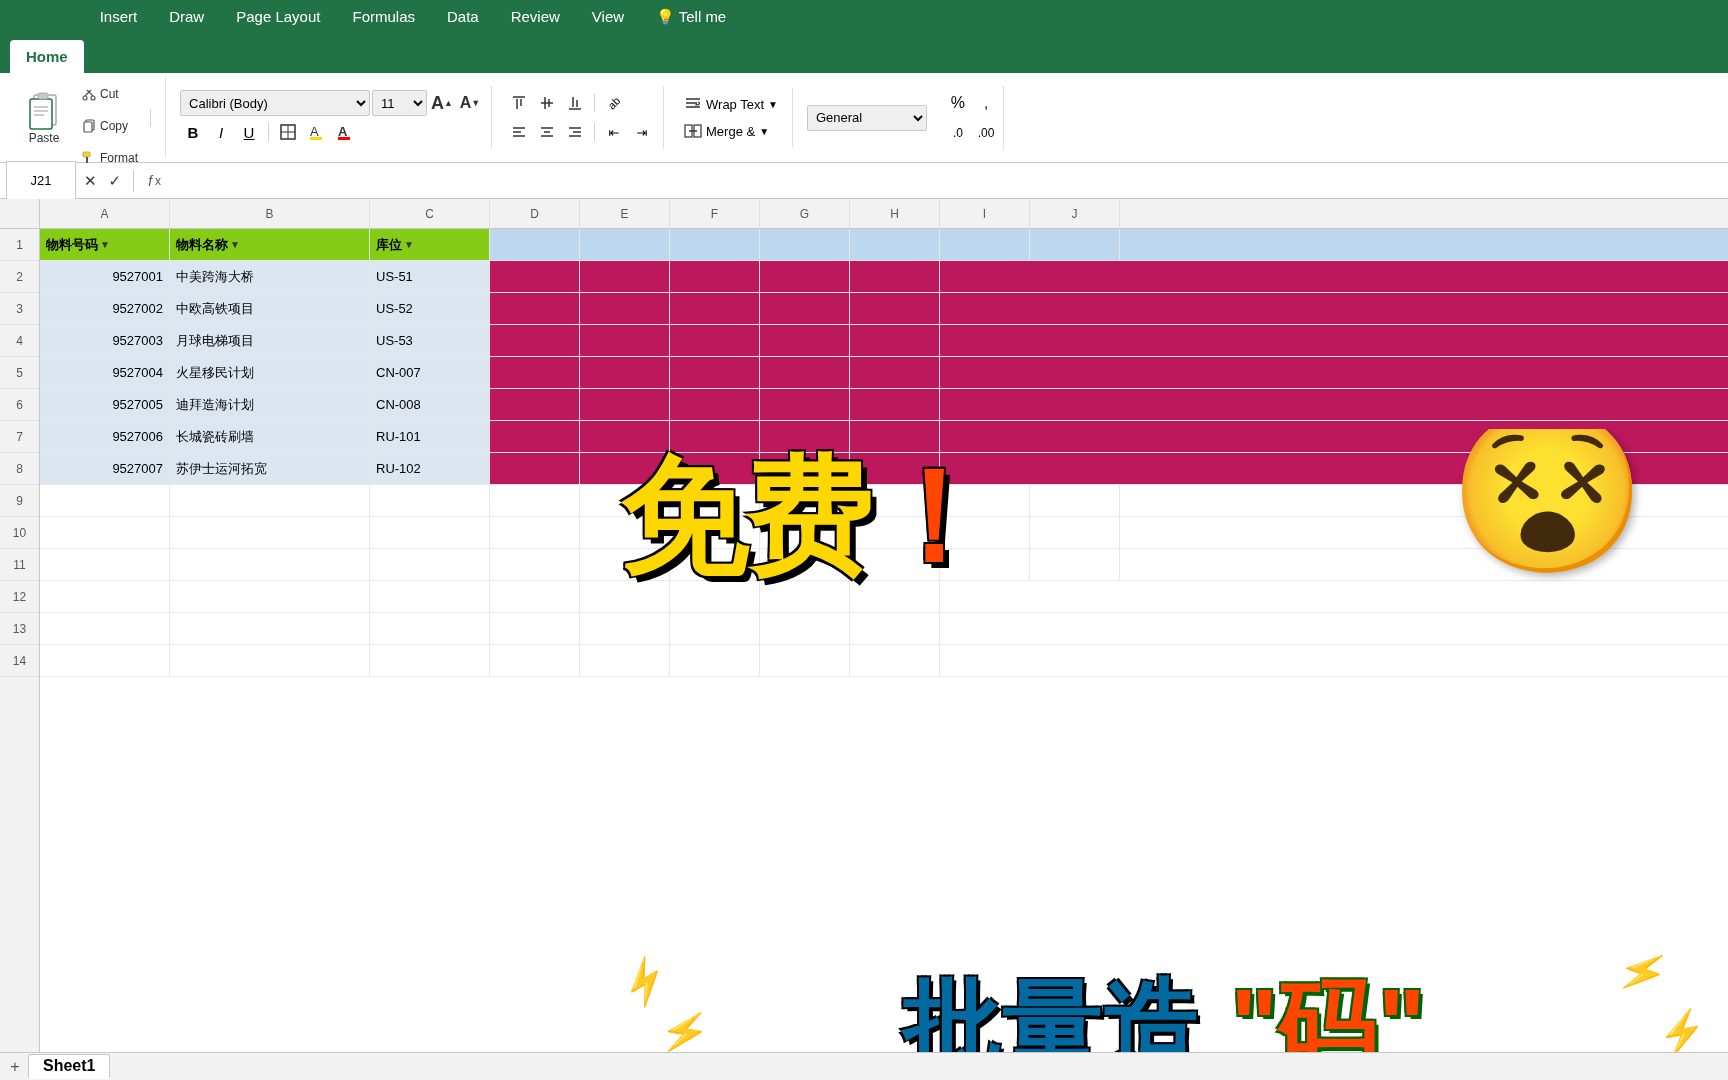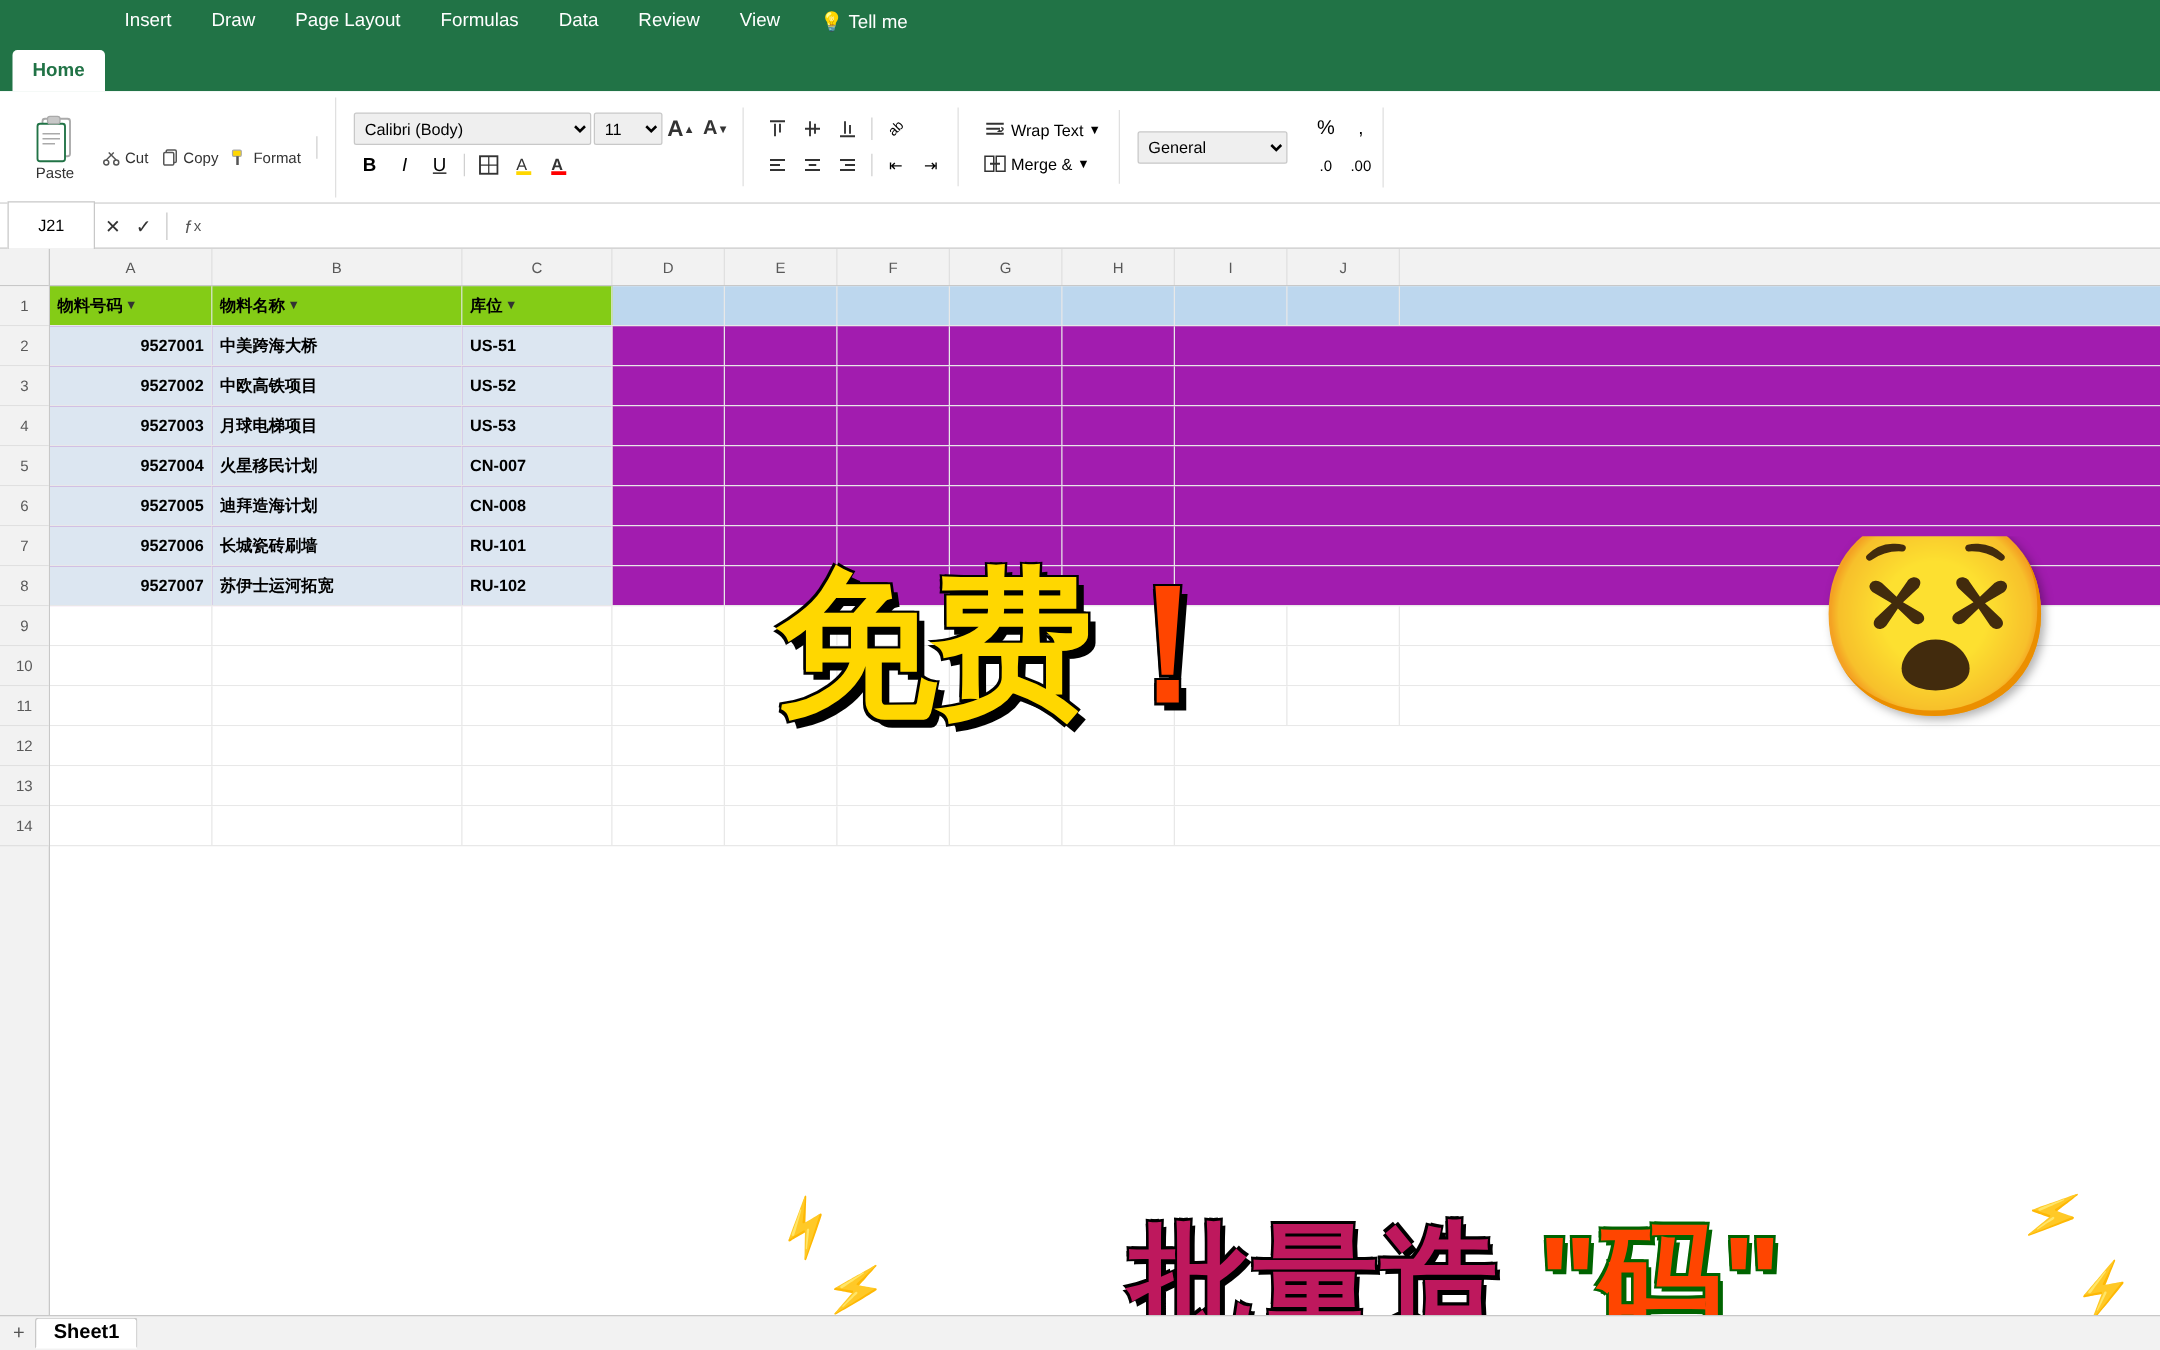--- a/index.html
+++ b/index.html
@@ -12,21 +12,21 @@
     .ribbon-tab.active { background: #fff; color: #217346; border-radius: 4px 4px 0 0; font-weight: 600; margin-top: 40px; }
 
     .ribbon-content { background: #fff; border-bottom: 1px solid #c8c8c8; padding: 4px 8px; display: flex; align-items: center; gap: 6px; min-height: 90px; }
 
     .ribbon-group { display: flex; flex-direction: column; align-items: center; padding: 0 8px; border-right: 1px solid #e0e0e0; height: 80px; justify-content: center; }
     .ribbon-group:last-child { border-right: none; }
 
     
     .clipboard-group { flex-direction: row; align-items: center; }
     .paste-btn { display: flex; flex-direction: column; align-items: center; cursor: pointer; padding: 4px 8px; border-radius: 4px; }
-    .clipboard-actions { display: flex; gap: 2px; padding-left: 4px; margin-top: 16px; }
+    .clipboard-actions { display: flex; flex-direction: column; gap: 16px; padding-left: 4px; margin-top: 16px; }
     .clip-action { font-size: 12px; color: #333; cursor: pointer; padding: 1px 4px; border-radius: 3px; display: flex; align-items: center; gap: 4px; }
 
     
     .font-group { border-right: 1px solid #e0e0e0; padding: 4px 8px; display: flex; flex-direction: column; gap: 3px; }
     .font-row1 { display: flex; align-items: center; gap: 4px; }
     .font-row2 { display: flex; align-items: center; gap: 6px; }
 
     .font-selector { width: 190px; height: 26px; border: 1px solid #c8c8c8; font-size: 13px; padding: 0 4px; border-radius: 2px; }
     .size-selector { width: 55px; height: 26px; border: 1px solid #c8c8c8; font-size: 13px; padding: 0 4px; border-radius: 2px; }
     .icon-btn { width: 26px; height: 26px; display: flex; align-items: center; justify-content: center; cursor: pointer; border-radius: 3px; font-size: 14px; border: none; background: transparent; }
@@ -62,21 +62,21 @@
     .col-a { width: 130px; }
     .col-b { width: 200px; }
     .col-c { width: 120px; }
     .col-d, .col-e, .col-f, .col-g, .col-h, .col-i { width: 90px; }
 
     
     .header-row { background: #bdd7ee; font-weight: 600; }
     .header-cell { background: #84cc16; font-weight: 700; font-size: 13px; }
 
     
-    .data-row { background: #a21caf; font-weight: bold; }
+    .data-row { background: #be185d; }
     .data-cell { background: #dce6f1; }
     .cell-right { justify-content: flex-end; }
 
     
     .filter-arrow { font-size: 10px; color: #333; margin-left: 2px; }
 
     
     .overlay-area { position: absolute; left: 600px; top: 230px; width: 1128px; height: 850px; pointer-events: none; overflow: hidden; }
 
     
@@ -545,21 +545,21 @@
 
       <div class="emoji-face">😵</div>
 
 
       <div class="lightning lightning1">⚡</div>
       <div class="lightning lightning2">⚡</div>
       <div class="lightning lightning3">⚡</div>
       <div class="lightning lightning4">⚡</div>
 
       <div class="batch-text">
-        <span style="color:#be185d;text-shadow:4px 4px 0 #000,-2px -2px 0 #000,2px -2px 0 #000,-2px 2px 0 #000;">批量造</span>
+        <span style="color:#0369a1;text-shadow:4px 4px 0 #000,-2px -2px 0 #000,2px -2px 0 #000,-2px 2px 0 #000;">批量造</span>
         <span style="color:#FF4500;text-shadow:4px 4px 0 #006400,-2px -2px 0 #006400,2px -2px 0 #006400,-2px 2px 0 #006400;">"码"</span>
       </div>
 
     </div>
 
   </div>
 
   <div class="sheet-tabs">
     <div class="add-sheet-btn">+</div>
     <div class="sheet-tab active">Sheet1</div>

